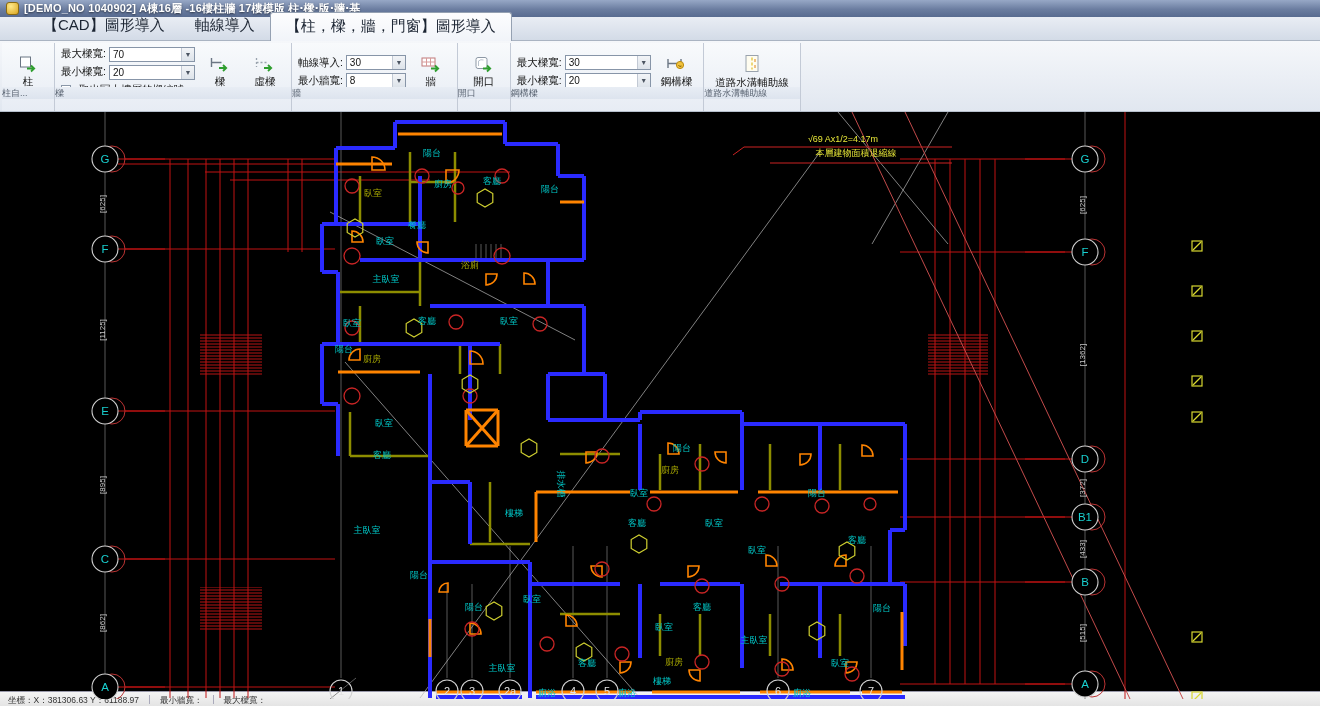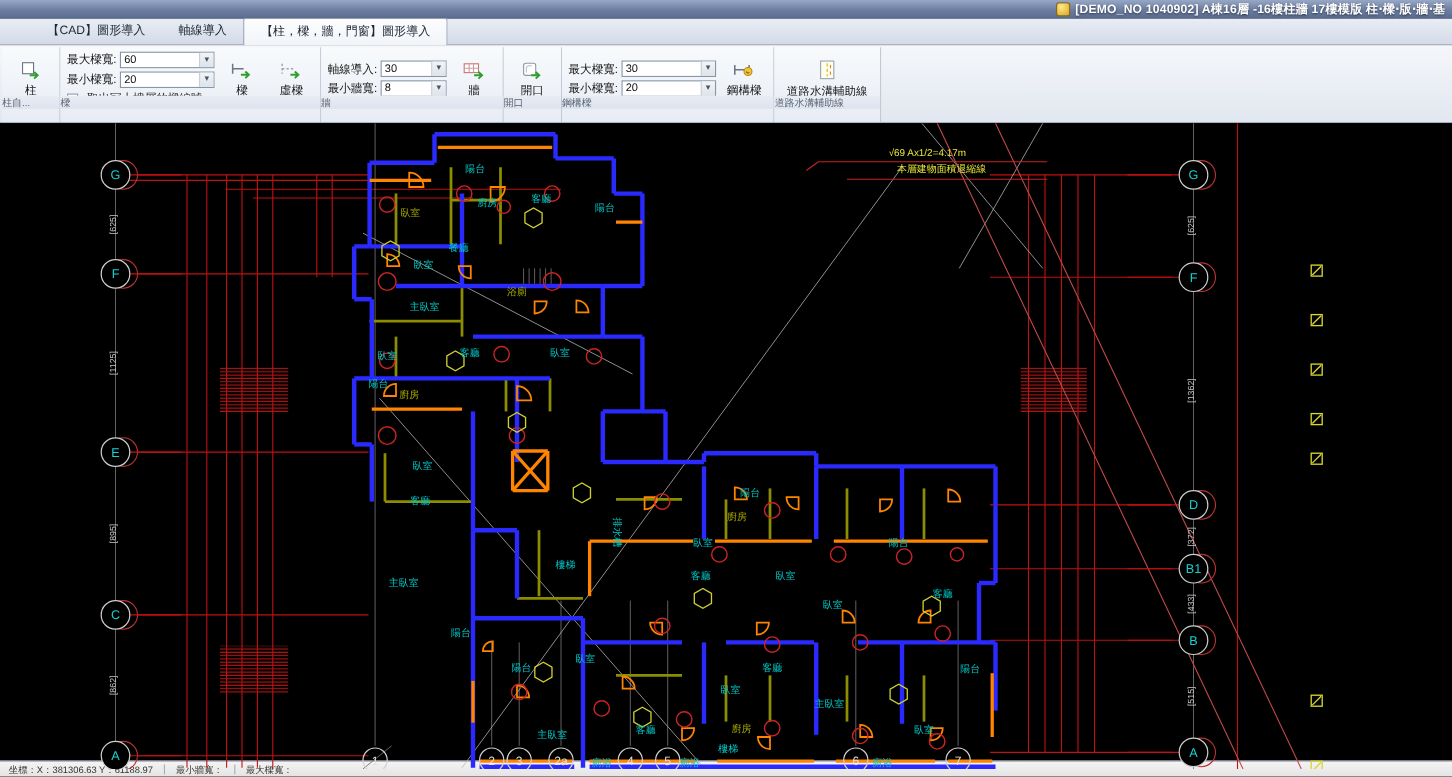--- a/index.html
+++ b/index.html
@@ -2,30 +2,30 @@
 <html><head>
 <meta charset="utf-8">
 <style>
   html,body{margin:0;padding:0;}
   body{width:1320px;height:706px;overflow:hidden;background:#000;
        font-family:"Liberation Sans","DejaVu Sans",sans-serif;-webkit-font-smoothing:antialiased;}
   .window{position:absolute;inset:0;display:flex;flex-direction:column;}
 
   
   .titlebar{height:17px;background:linear-gradient(#97a8c6,#6b7da0 55%,#586b90);
-            display:flex;align-items:center;padding:0 6px;gap:5px;flex:0 0 auto;justify-content:flex-end;}
+            display:flex;align-items:center;padding:0 6px;gap:5px;flex:0 0 auto;}
   .app-icon{width:13px;height:13px;border-radius:3px;flex:0 0 auto;
             background:radial-gradient(circle at 35% 30%,#ffe98a,#d9a520);border:1px solid #8a6a10;box-sizing:border-box;}
   .title-text{color:#fff;font-size:11px;font-weight:bold;white-space:nowrap;
               text-shadow:0 1px 2px rgba(0,0,0,.55);letter-spacing:.2px;}
 
   
   .tabrow{height:23px;background:linear-gradient(#e9edf4,#d3dbe7);display:flex;align-items:flex-end;
           padding-left:28px;border-bottom:1px solid #aab4c2;flex:0 0 auto;}
-  .tab{font-size:11px;color:#1c2533;padding:4px 15px 5px;white-space:nowrap;cursor:default;}
+  .tab{font-size:15px;color:#1c2533;padding:4px 15px 5px;white-space:nowrap;cursor:default;}
   .tab.active{background:linear-gradient(#fdfdfe,#f1f4f9);border:1px solid #95a1b2;border-bottom:none;
               border-radius:3px 3px 0 0;position:relative;top:1px;}
 
   
   .ribbon{height:68px;background:linear-gradient(#f5f7fa,#e1e7f0);display:flex;align-items:stretch;
           padding:2px 0 0 2px;flex:0 0 auto;border-bottom:1px solid #b6bfcc;}
   .group{display:flex;flex-direction:column;border-right:1px solid #c3cad6;position:relative;
          padding:2px 6px 13px;background:linear-gradient(#f8fafc,#e7ecf4);}
   .group-label{position:absolute;bottom:12px;left:0;right:0;height:12px;
                font-size:9px;color:#5a6472;background:linear-gradient(#e8edf4,#dde4ee);line-height:12px;}
@@ -84,21 +84,21 @@
       </div>
       <div class="group-label">柱自...</div>
     </div>
 
     <div class="group">
       <div class="group-body">
         <div class="col">
           <div class="field">
             <span>最大樑寬:</span>
             <div class="combo w86">
-              <span>60</span>
+              <span>70</span>
               <span class="caret">▼</span>
             </div>
           </div>
           <div class="field">
             <span>最小樑寬:</span>
             <div class="combo w86">
               <span>20</span>
               <span class="caret">▼</span>
             </div>
           </div>

